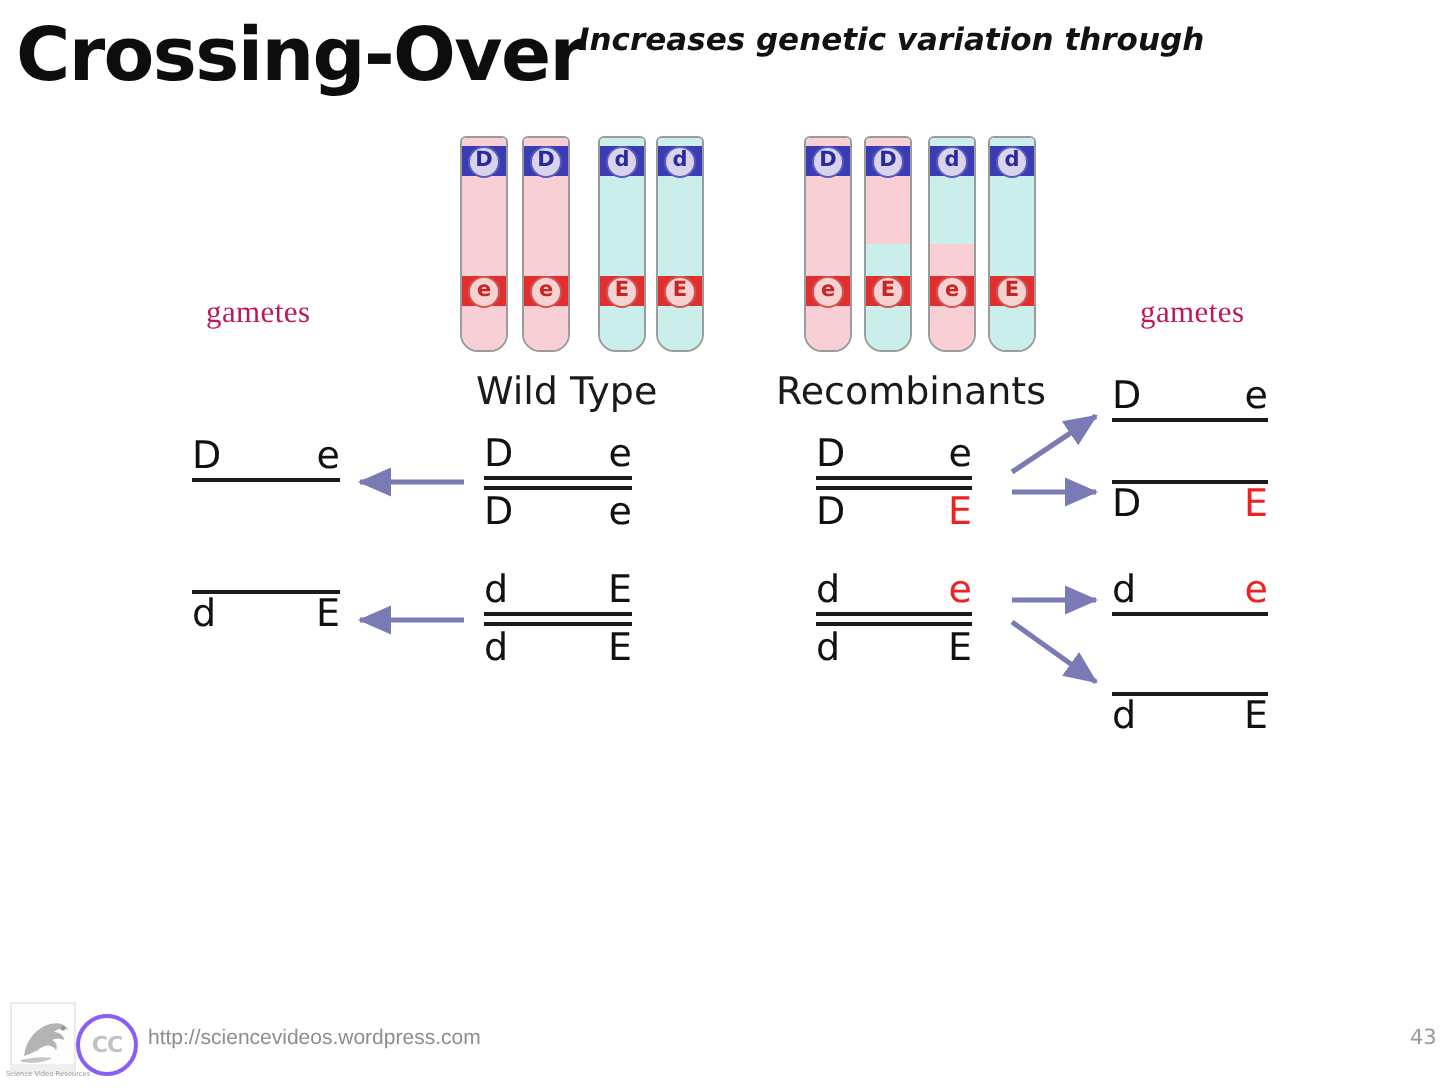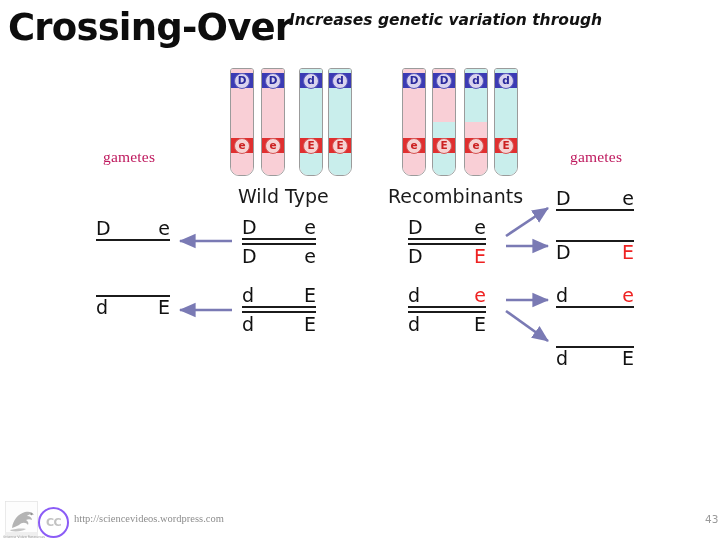--- a/index.html
+++ b/index.html
@@ -106,21 +106,21 @@
   .gblock{position:absolute;}
   .gblock .allele-row{height:21px;}
 
   
   .arrow-svg{position:absolute;overflow:visible;}
 
   
   .footer-url{
     position:absolute;left:74px;top:513px;
     font-size:10.5px;color:#8d8d8d;
-    font-family:Liberation Serif, serif;
+    font-family:Liberation Sans, sans-serif;
   }
   .footer-chapter{
     position:absolute;left:477px;top:513px;
     font-size:10.5px;color:#8d8d8d;
     font-family:"DejaVu Sans", sans-serif;
     white-space:nowrap;
   }
   .footer-page{
     position:absolute;left:705px;top:513px;
     font-size:10.5px;color:#9a9a9a;

